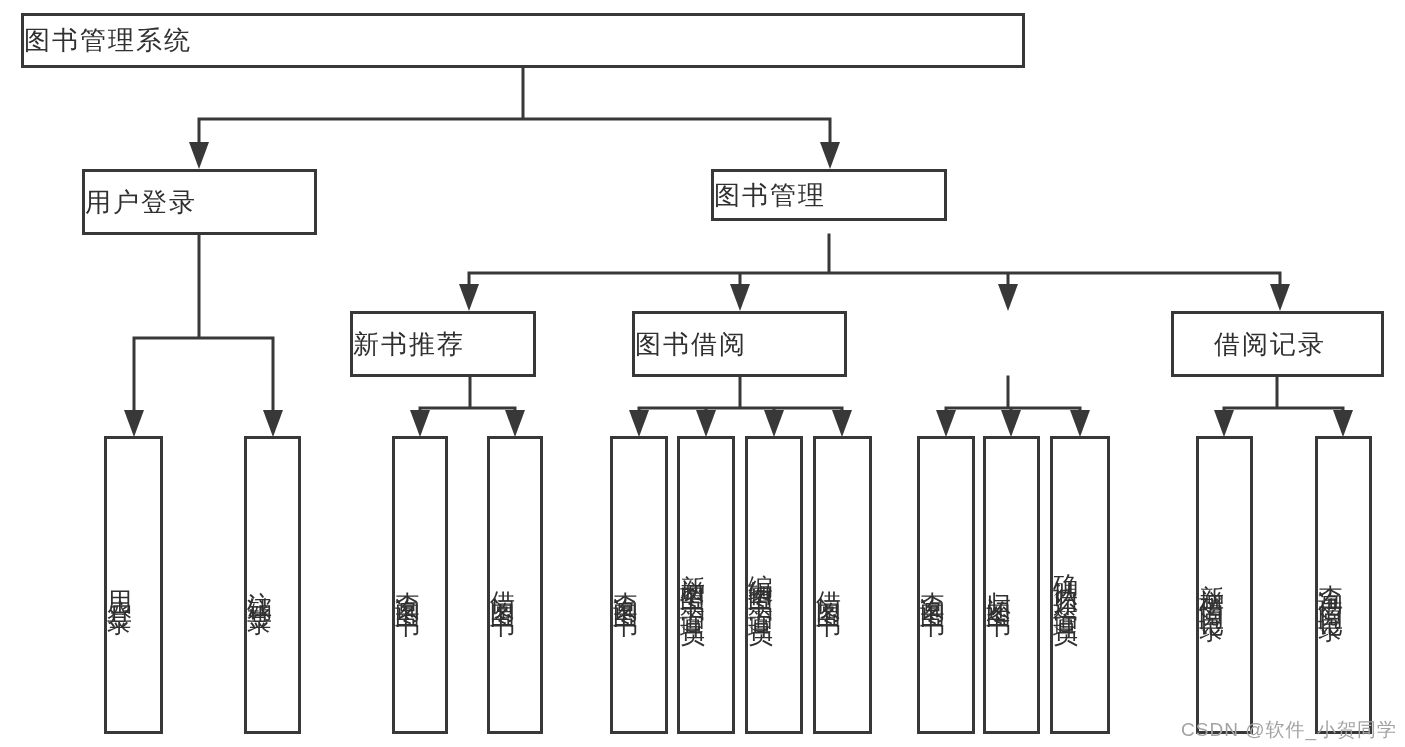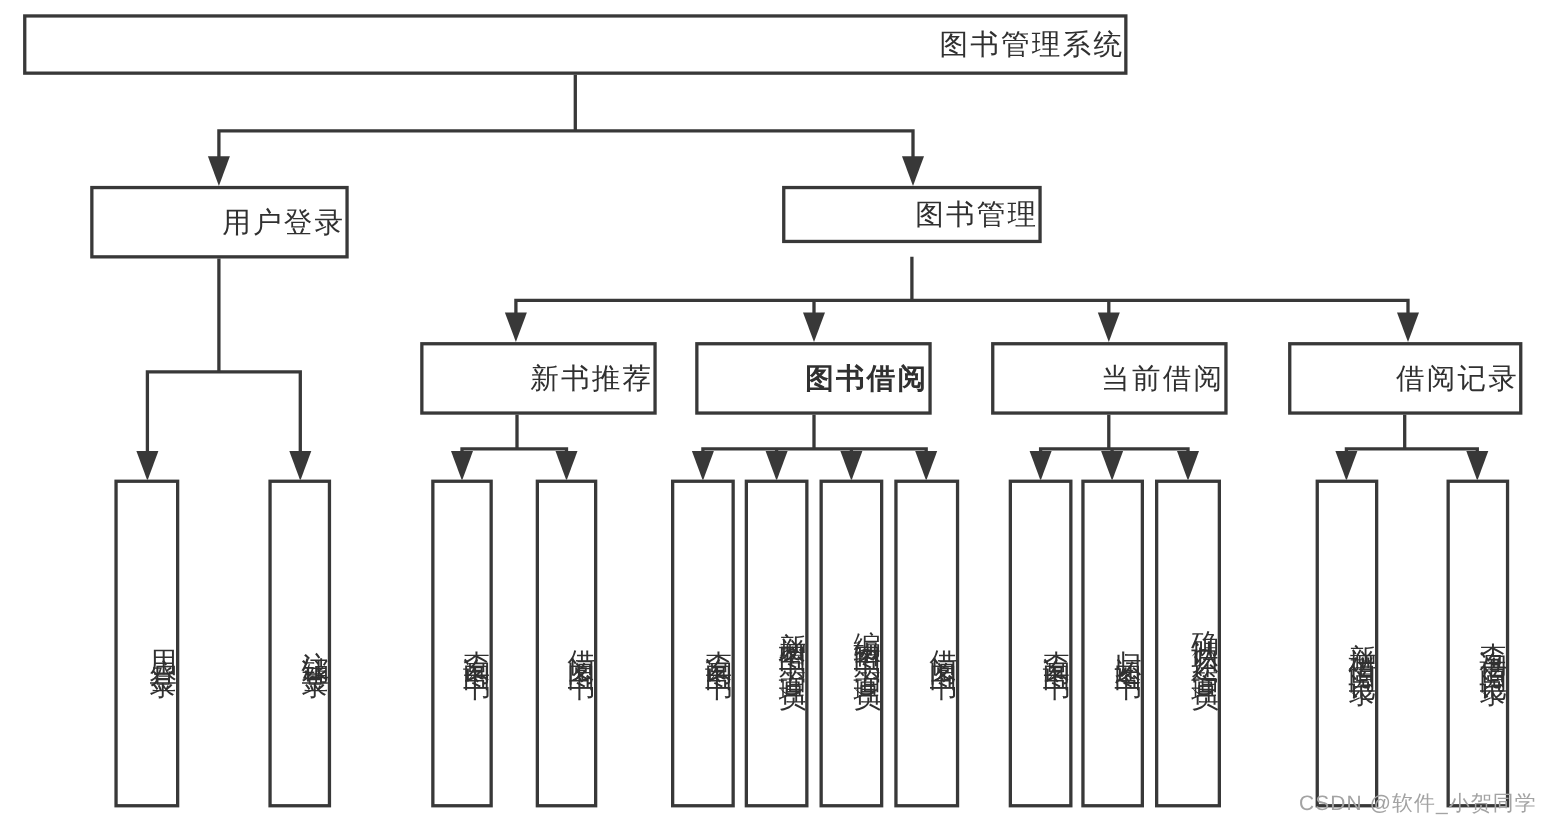--- a/index.html
+++ b/index.html
@@ -23,21 +23,21 @@
     height: 747px;
     pointer-events: none;
   }
   .box {
     position: absolute;
     box-sizing: border-box;
     border: 3px solid var(--line, #383838);
     background: #ffffff;
     display: flex;
     align-items: center;
-    justify-content: flex-end;
+    justify-content: flex-start;
     color: var(--text, #303030);
   }
   .hbox {
     font-size: 26px;
     letter-spacing: 2px;
     white-space: nowrap;
   }
   .vbox .vtext {
     writing-mode: vertical-rl;
     text-orientation: mixed;
@@ -46,22 +46,22 @@
     line-height: 1;
     max-height: 290px;
   }
   
   .n-root   { left: 21px;  top: 13px;  width: 1004px; height: 55px; }
   
   .n-login  { left: 82px;  top: 169px; width: 235px; height: 66px; }
   .n-mgmt   { left: 711px; top: 169px; width: 236px; height: 52px; }
   
   .lvl3     { top: 311px; height: 66px; }
-  .n-rec    { left: 382px;  width: 215px; }
-  .n-borrow { left: 632px;  width: 215px; font-weight: bold; }
+  .n-rec    { left: 350px;  width: 186px; }
+  .n-borrow { left: 632px;  width: 215px; }
   .n-cur    { left: 901px;  width: 215px; }
   .n-hist   { left: 1171px; width: 213px; padding-left: 40px; }
   
   .lvl4 { top: 436px; height: 298px; }
   .lf-1  { left: 104px;  width: 59px; }
   .lf-2  { left: 244px;  width: 57px; }
   .lf-3  { left: 392px;  width: 56px; }
   .lf-4  { left: 487px;  width: 56px; }
   .lf-5  { left: 610px;  width: 58px; }
   .lf-6  { left: 677px;  width: 58px; }
@@ -138,23 +138,20 @@
   <div class="box hbox n-mgmt">
     <span>图书管理</span>
   </div>
 
   <div class="box hbox lvl3 n-rec">
     <span>新书推荐</span>
   </div>
   <div class="box hbox lvl3 n-borrow">
     <span>图书借阅</span>
   </div>
-  <div class="box hbox lvl3 n-cur">
-    <span>当前借阅</span>
-  </div>
   <div class="box hbox lvl3 n-hist">
     <span>借阅记录</span>
   </div>
 
   <div class="box vbox lvl4 lf-1">
     <span class="vtext">用户登录</span>
   </div>
   <div class="box vbox lvl4 lf-2">
     <span class="vtext">注销登录</span>
   </div>

